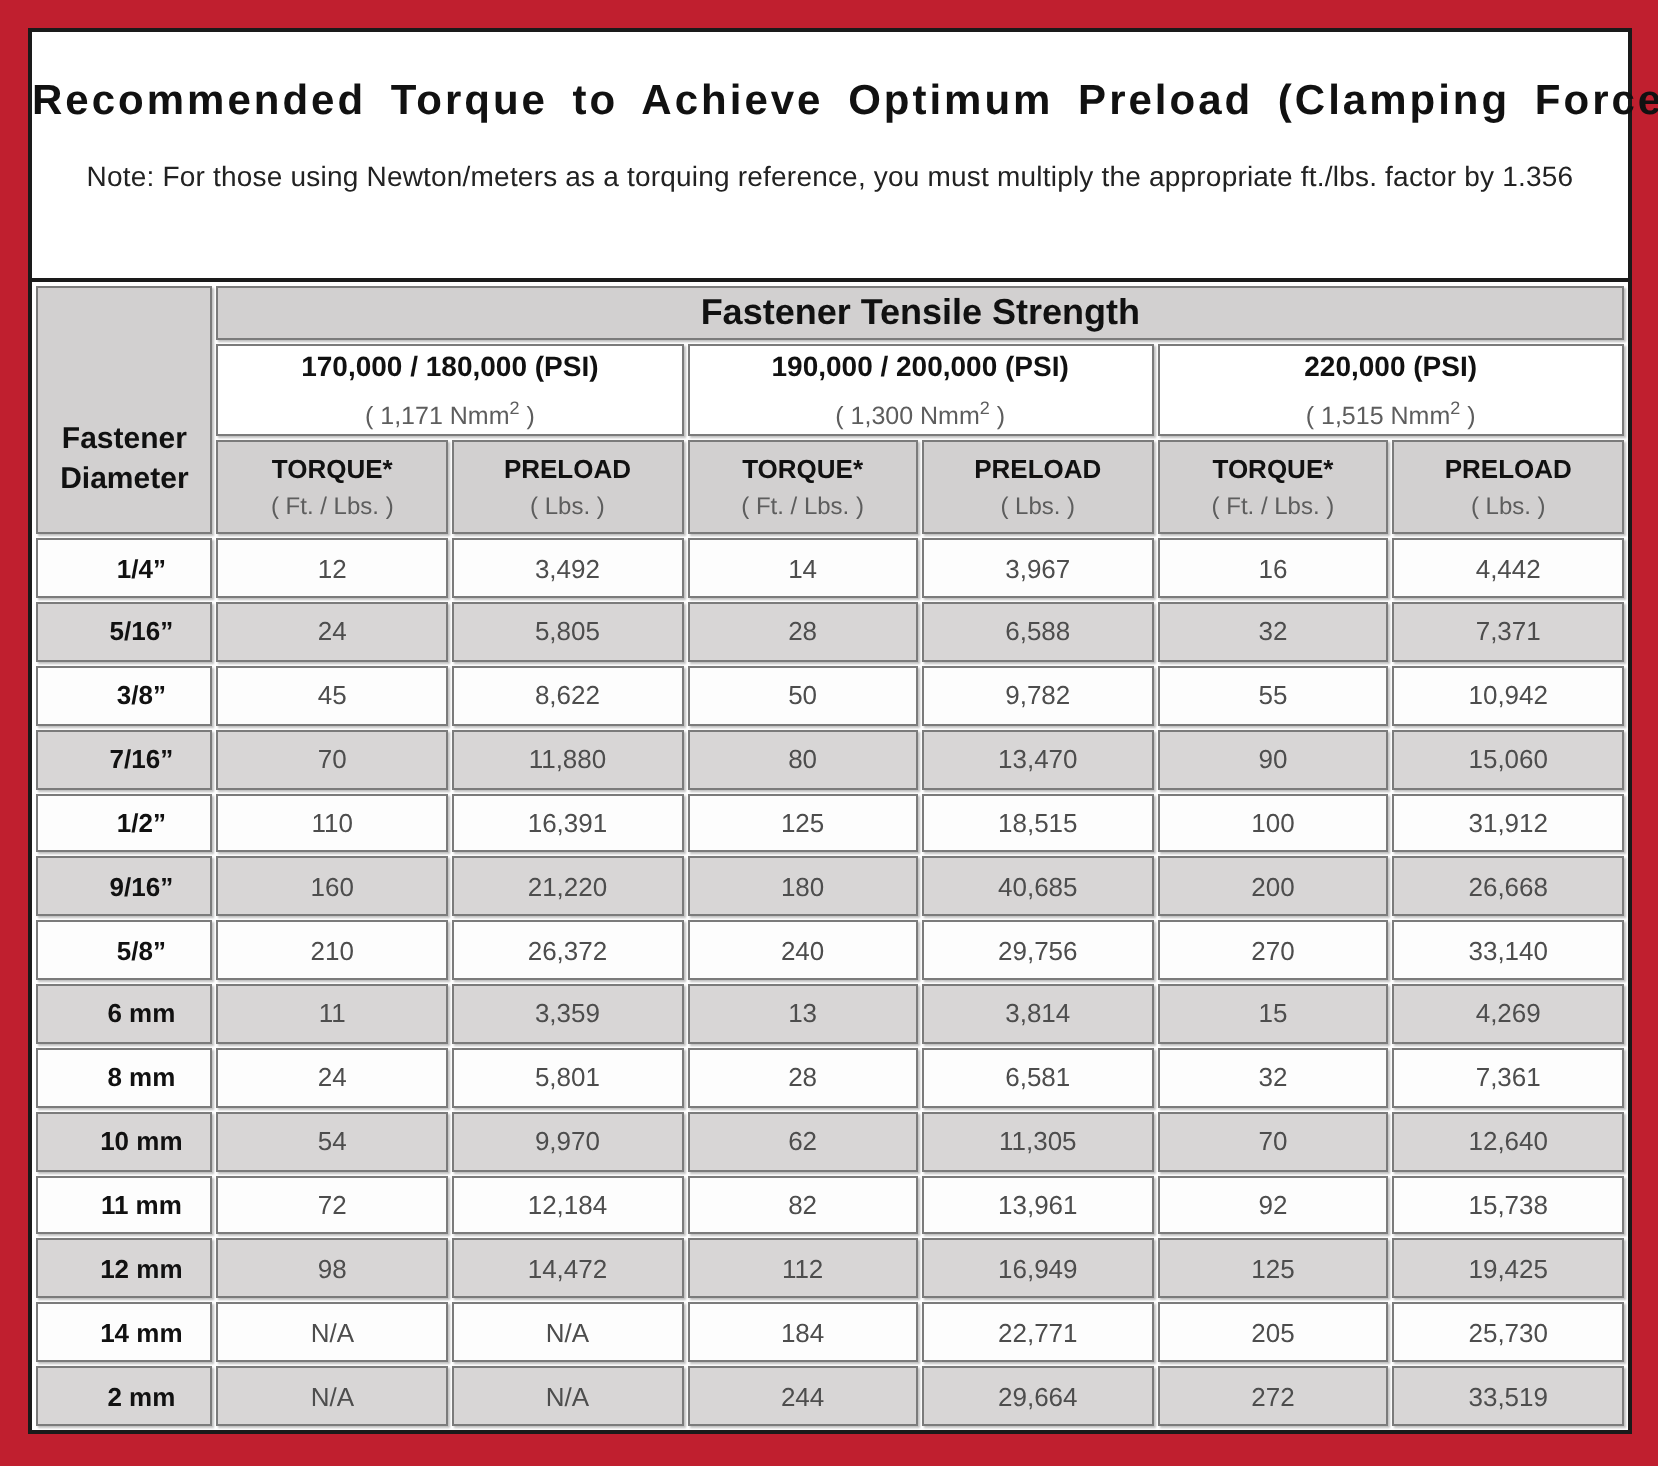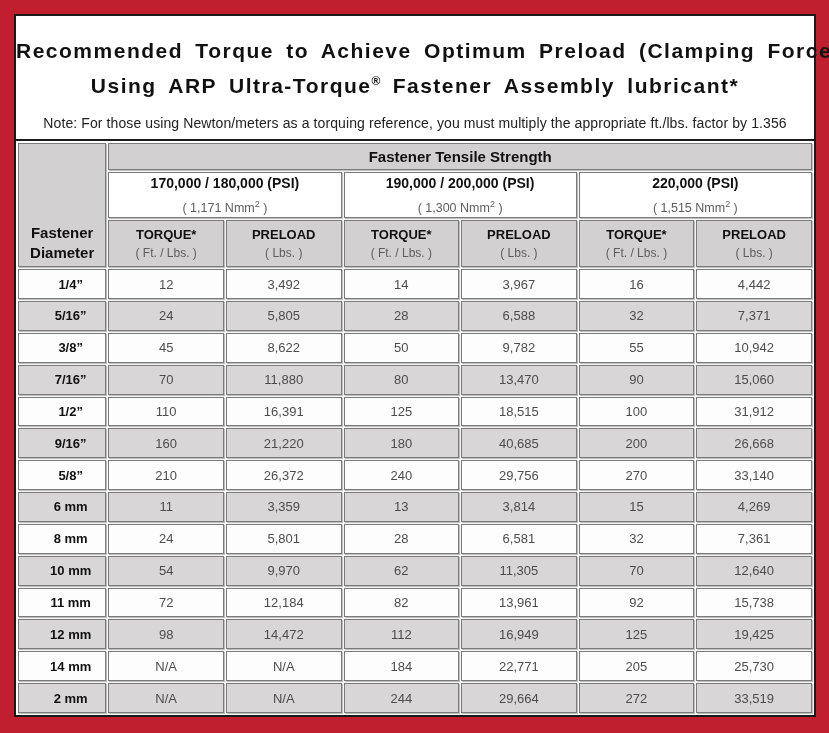--- a/index.html
+++ b/index.html
@@ -74,28 +74,28 @@
     padding: 2px 3px;
     overflow: hidden;
   }
 
   tr.tensile-row { height: 27px; }
   tr.psi-row     { height: 43px; }
   tr.cols-row    { height: 47px; }
 
   th.tensile-cell {
     background: #d2d0d0;
-    font-size: 15px;
+    font-size: 18px;
     font-weight: bold;
     color: #111111;
   }
   th.diameter-cell {
     background: #d2d0d0;
     vertical-align: bottom;
-    padding-bottom: 3px;
+    padding-bottom: 16px;
     font-size: 15px;
     font-weight: bold;
     color: #111111;
     line-height: 1.35;
   }
   th.psi-cell {
     background: #ffffff;
     font-weight: normal;
   }
   .psi-label {
@@ -140,21 +140,20 @@
   tbody tr.row-gray  th, tbody tr.row-gray  td { background: #d8d6d6; }
 </style>
 </head>
 <body>
 
 <div class="page">
   <div class="content-box">
 
     <div class="title-block">
       <div class="title-line">Recommended Torque to Achieve Optimum Preload (Clamping Force)</div>
-      <div class="title-line"><span>Using ARP Ultra-Torque</span><sup>®</sup><span> Fastener Assembly lubricant*</span></div>
       <div class="note-line">Note: For those using Newton/meters as a torquing reference, you must multiply the appropriate ft./lbs. factor by 1.356</div>
     </div>
 
     <div class="table-wrap">
       <table>
         <colgroup>
           <col style="width:11.3%">
           <col style="width:14.78%">
             <col style="width:14.78%">
           <col style="width:14.78%">

